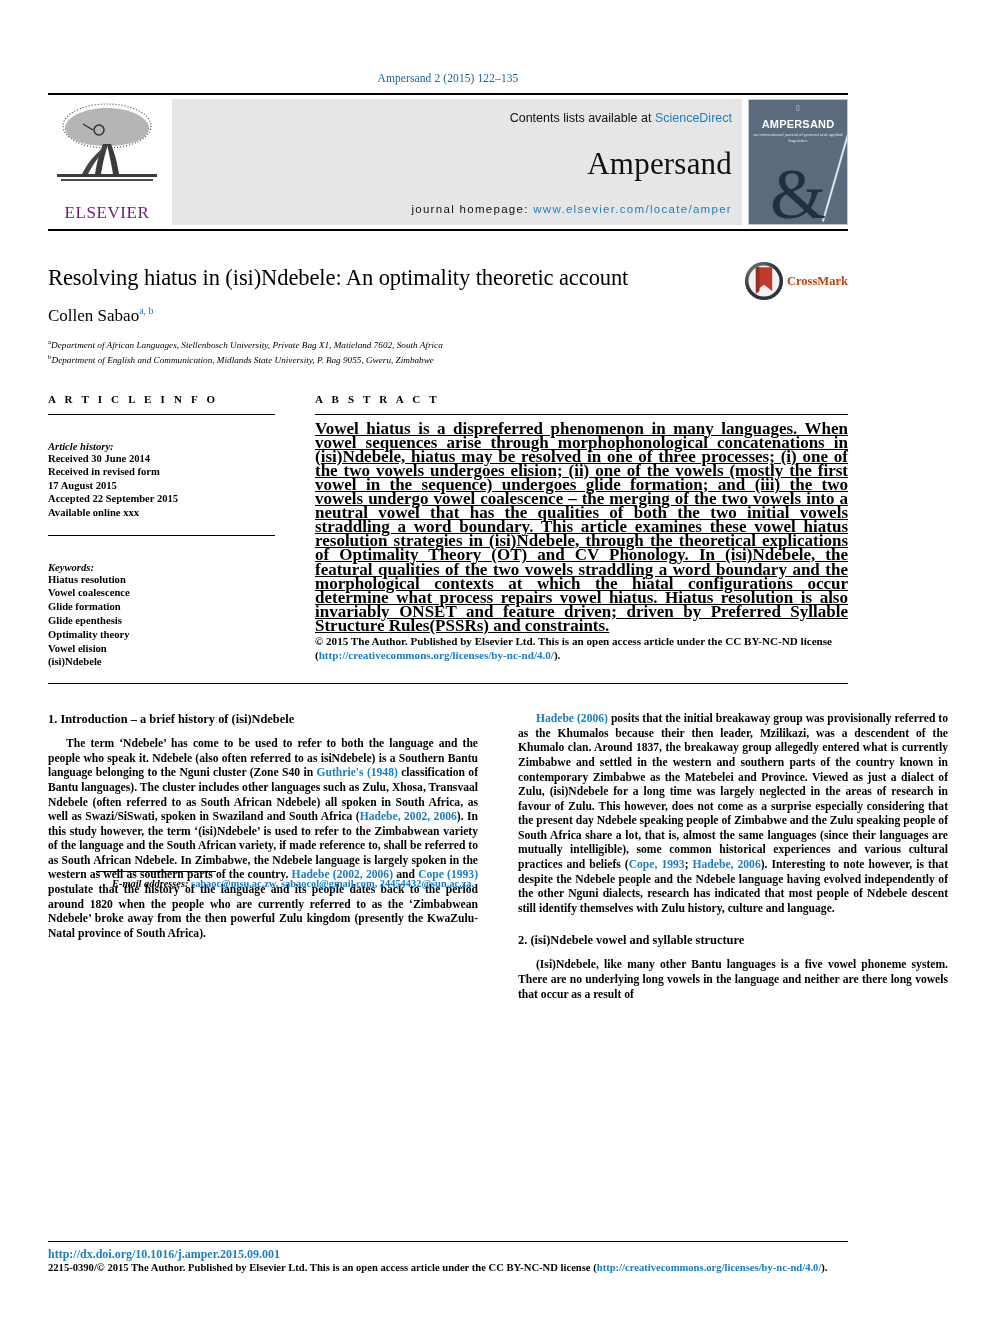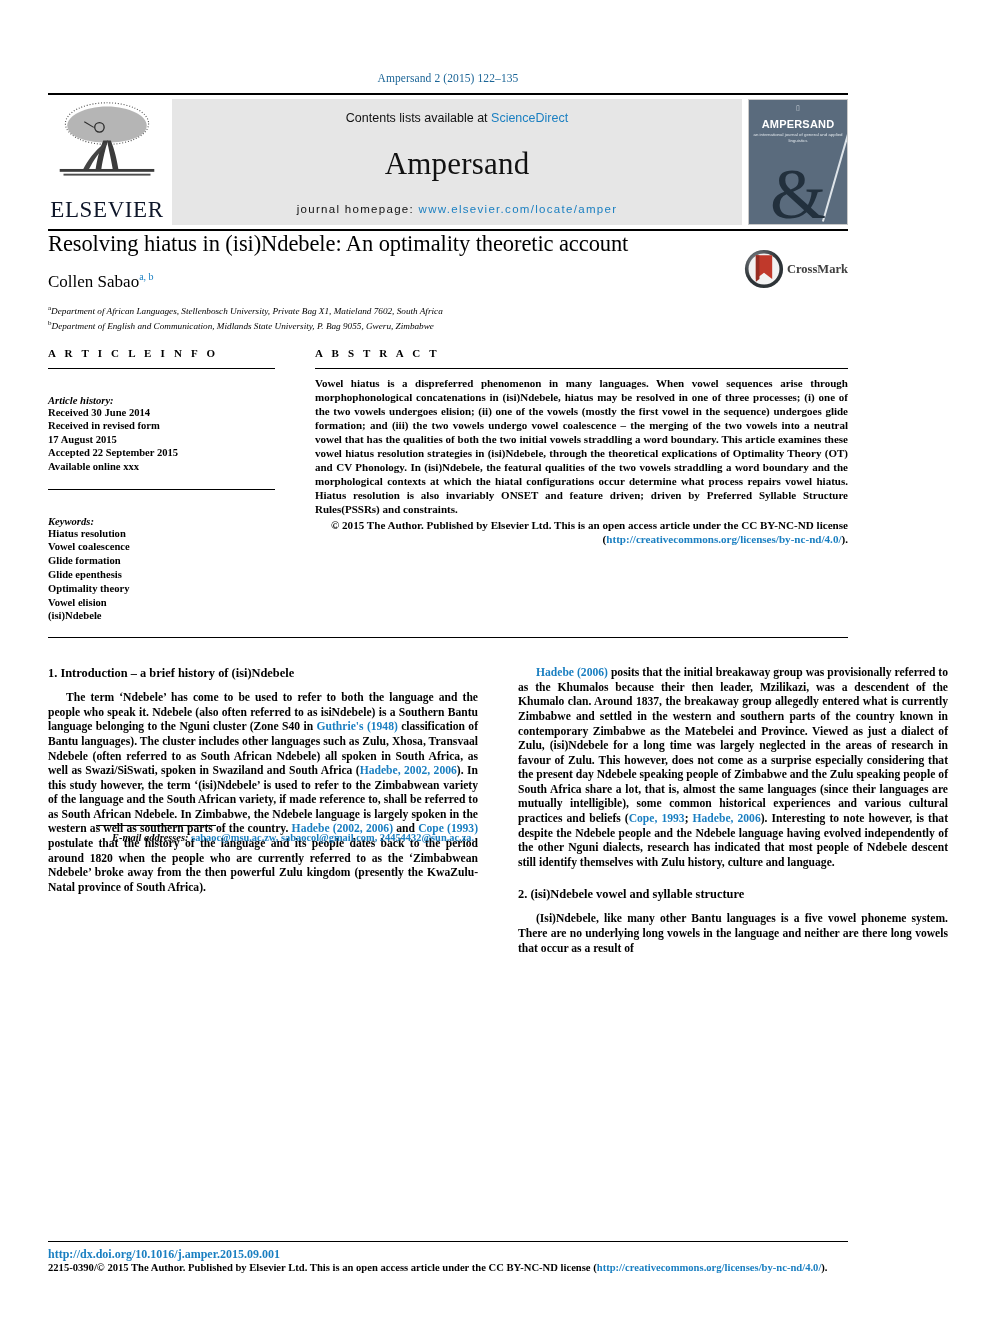--- a/index.html
+++ b/index.html
@@ -37,31 +37,31 @@
   }
   .elsevier-logo {
     width: 118px; flex: 0 0 118px;
     display: flex; flex-direction: column;
     align-items: center; justify-content: flex-end;
     padding-bottom: 2px;
   }
   .tree-svg { display: block; }
   .elsevier-word {
     font-family: "Liberation Serif", serif;
-    font-size: 23px;
+    font-size: 17px;
     letter-spacing: .6px;
-    color: #0f172a;
+    color: #701a75;
     margin-top: 11px;
     font-weight: 400;
   }
   .masthead-center {
     flex: 1 1 auto;
     background: #e6e6e6;
     display: flex; flex-direction: column;
-    align-items: center; justify-content: space-between;
+    align-items: flex-end; justify-content: space-between;
     padding: 12px 10px 10px 10px;
     margin: 0 6px;
   }
   .contents-line {
     font-family: "Liberation Sans", sans-serif;
     font-size: 12.5px;
     color: #111;
   }
   .contents-line .sd { color: #1a7fc1; }
   .journal-name {
@@ -114,21 +114,21 @@
     background: #dfe5ea;
     transform: rotate(16deg);
   }
   .cover-logo-mini {
     position: absolute; top: 4px; left: 0; right: 0;
     text-align: center; color: #cfd6dc; font-size: 7px;
     font-family: "Liberation Serif", serif;
   }
 
   
-  .titleblock { margin: 0 48px; position: relative; }
+  .titleblock { margin: 12px 48px; padding-top: 22px; position: relative; }
   h1.title {
     font-family: "Liberation Serif", serif;
     font-size: 22.5px;
     font-weight: normal;
     margin: 0 0 14px 0;
     color: #000;
     letter-spacing: -.1px;
   }
   .authors {
     font-family: "Liberation Serif", serif;
@@ -145,21 +145,21 @@
   }
   .affil sup { font-style: normal; font-size: 7px; }
   .crossmark {
     position: absolute; right: 0; top: 16px;
     width: 104px; height: 44px;
     display: flex; align-items: center;
   }
   .cm-badge { width: 40px; height: 40px; }
   .cm-label {
     font-family: "Liberation Serif", serif;
-    font-size: 12.5px; font-weight: bold; color: #404040;
+    font-size: 12.5px; font-weight: bold; color: #c2410c;
     margin-left: 3px;
   }
 
   
   .infoabs {
     margin: 0 48px;
     padding-top: 14px;
     display: flex;
   }
   .col-info { width: 245px; flex: 0 0 245px; padding-right: 18px; }
@@ -170,29 +170,30 @@
     font-weight: bold;
     letter-spacing: 3.2px;
     margin-bottom: 9px;
   }
   .hr-blk { border-top: 1.4px solid #000; margin: 0 0 7px 0; }
   .hr-blk-thin { border-top: 1px solid #000; margin: 9px 0 7px 0; }
   .info-label { font-style: italic; font-weight: bold; font-size: 10.6px; margin-top: 26px; }
   .info-line  { font-size: 10.6px; line-height: 13.6px; font-weight: bold; }
   .kw-line    { font-size: 10.6px; line-height: 13.8px; font-weight: bold; }
   .abs-text {
-    font-size: 11px;
+    font-size: 17px;
     line-height: 14.1px;
     text-align: justify;
     font-weight: bold;
+    text-decoration: underline;
   }
   .abs-copy {
     font-size: 11.1px;
     line-height: 14.1px;
-    text-align: right;
+    text-align: left;
     font-weight: bold;
     margin-top: 1px;
   }
   a.lnk, .lnk { color: #1a7fc1; text-decoration: none; }
 
   
   .body-rule { margin: 0 48px; border-top: 1.4px solid #000; margin-top: 14px; }
   .body {
     margin: 0 48px;
     padding-top: 28px;

